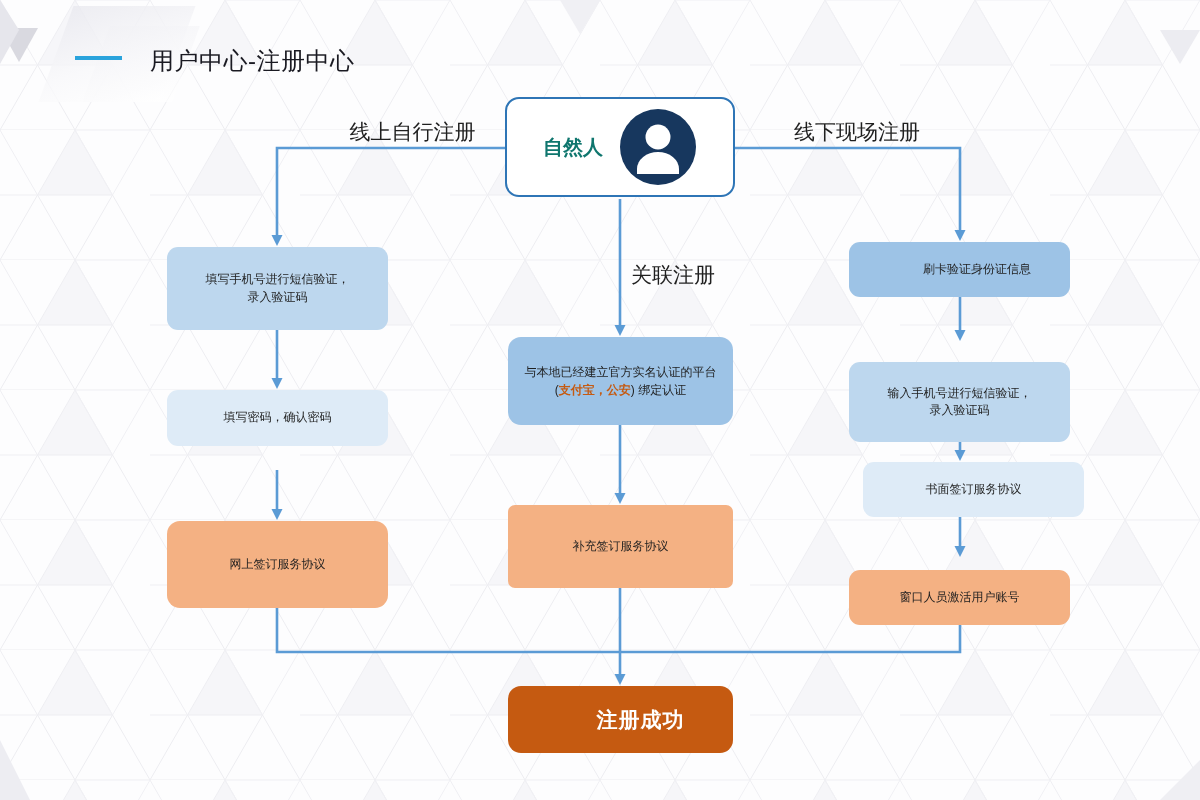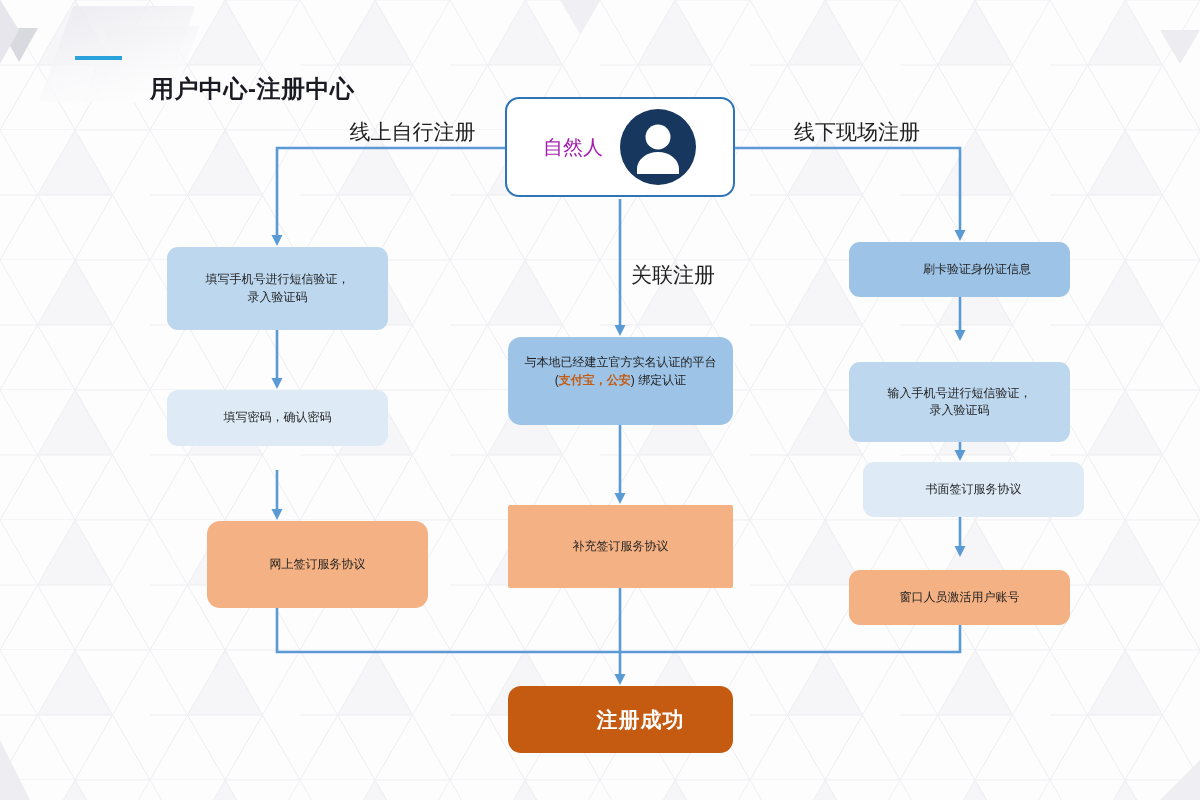--- a/index.html
+++ b/index.html
@@ -34,23 +34,22 @@
     background:linear-gradient(160deg,#f1f1f5 0%,#ffffff 100%);
     transform:skewX(-20deg);
     opacity:.7;z-index:1;
   }
   .title-dash{
     position:absolute;left:75px;top:56px;width:47px;height:4px;
     background:var(--dash);z-index:2;
   }
   .page-title{
     position:absolute;left:150px;top:45px;z-index:2;
-    font-size:24px;font-weight:bold;color:var(--title-color);
+    font-size:24px;font-weight:normal;color:var(--title-color);
     letter-spacing:.5px;
-    margin-top:28px;
   }
 
   
   .connectors{position:absolute;inset:0;z-index:2;pointer-events:none;}
   .connectors .ln{stroke:var(--connector);stroke-width:2.6;fill:none;}
   .connectors .ah{fill:var(--connector);stroke:none;}
 
   
   .branch-label{
     position:absolute;z-index:3;font-size:21px;color:#1f1f1f;
@@ -59,35 +58,35 @@
   .bl-left{left:330px;top:118px;width:165px;}
   .bl-right{left:772px;top:118px;width:170px;}
   .bl-middle{left:631px;top:261px;width:120px;text-align:left;}
 
   
   .root-node{
     position:absolute;left:505px;top:97px;width:230px;height:100px;z-index:3;
     background:#ffffff;border:2.4px solid var(--root-border);border-radius:14px;
     display:flex;align-items:center;justify-content:center;gap:16px;
   }
-  .root-label{font-size:20px;font-weight:normal;color:#a21caf;}
+  .root-label{font-size:20px;font-weight:bold;color:#0f766e;}
   .avatar{width:78px;height:78px;flex:0 0 auto;display:block;}
 
   
   .flow-box{
     position:absolute;z-index:3;border-radius:11px;
     display:flex;align-items:center;justify-content:center;
     text-align:center;color:#1f1f1f;font-size:12px;line-height:1.45;
     padding:6px 12px;white-space:pre-line;
   }
   .box-l1{left:167px;top:247px;width:221px;height:83px;}
   .box-l2{left:167px;top:390px;width:221px;height:56px;}
   .box-l3{left:167px;top:521px;width:221px;height:87px;border-radius:13px;}
-  .box-m1{left:508px;top:337px;width:225px;height:88px;border-radius:13px;display:block;padding:0 12px;}
-  .box-m2{left:508px;top:505px;width:225px;height:83px;border-radius:2px;text-align:right;}
+  .box-m1{left:508px;top:337px;width:225px;height:88px;border-radius:13px;display:block;padding:10px 12px;}
+  .box-m2{left:508px;top:505px;width:225px;height:83px;border-radius:7px;text-align:right;}
   .box-r1{left:849px;top:242px;width:221px;height:55px;padding-left:47px;}
   .box-r2{left:849px;top:342px;width:221px;height:80px;margin-top:20px;}
   .box-r3{left:849px;top:462px;width:221px;height:55px;margin-left:14px;}
   .box-r4{left:849px;top:558px;width:221px;height:55px;}
   .box-m1 .inner{display:block;white-space:normal;}
   .hl{color:var(--highlight);font-weight:bold;}
 
   .final-node{
     position:absolute;left:508px;top:686px;width:225px;height:67px;z-index:3;
     border-radius:13px;display:flex;align-items:center;justify-content:center;
@@ -166,21 +165,21 @@
     <svg class="avatar" viewBox="0 0 78 78" xmlns="http://www.w3.org/2000/svg">
       <circle cx="39" cy="39" r="38" fill="#17375E"></circle>
       <circle cx="39" cy="29" r="12.5" fill="#ffffff"></circle>
       <path d="M18,66 L18,61 A21,17 0 0 1 60,61 L60,66 Z" fill="#ffffff"></path>
     </svg>
   </div>
 
   <div class="flow-box box-l1" style="background-color: rgb(189, 215, 238);">填写手机号进行短信验证，
 录入验证码</div>
   <div class="flow-box box-l2" style="background-color: rgb(222, 235, 247);">填写密码，确认密码</div>
-  <div class="flow-box box-l3" style="background-color: rgb(244, 177, 131); margin-left: 40px;">网上签订服务协议</div>
+  <div class="flow-box box-l3" style="background-color: rgb(244, 177, 131);">网上签订服务协议</div>
 
   <div class="flow-box box-m1" style="background-color: rgb(157, 195, 230);">
     <span class="inner"><span>与本地已经建立官方实名认证的平台 (</span><span class="hl">支付宝，公安</span><span>) 绑定认证</span></span>
   </div>
   <div class="flow-box box-m2" style="background-color: rgb(244, 177, 131);">补充签订服务协议</div>
 
   <div class="flow-box box-r1" style="background-color: rgb(157, 195, 230);">刷卡验证身份证信息</div>
   <div class="flow-box box-r2" style="background-color: rgb(189, 215, 238);">输入手机号进行短信验证，
 录入验证码</div>
   <div class="flow-box box-r3" style="background-color: rgb(222, 235, 247);">书面签订服务协议</div>

